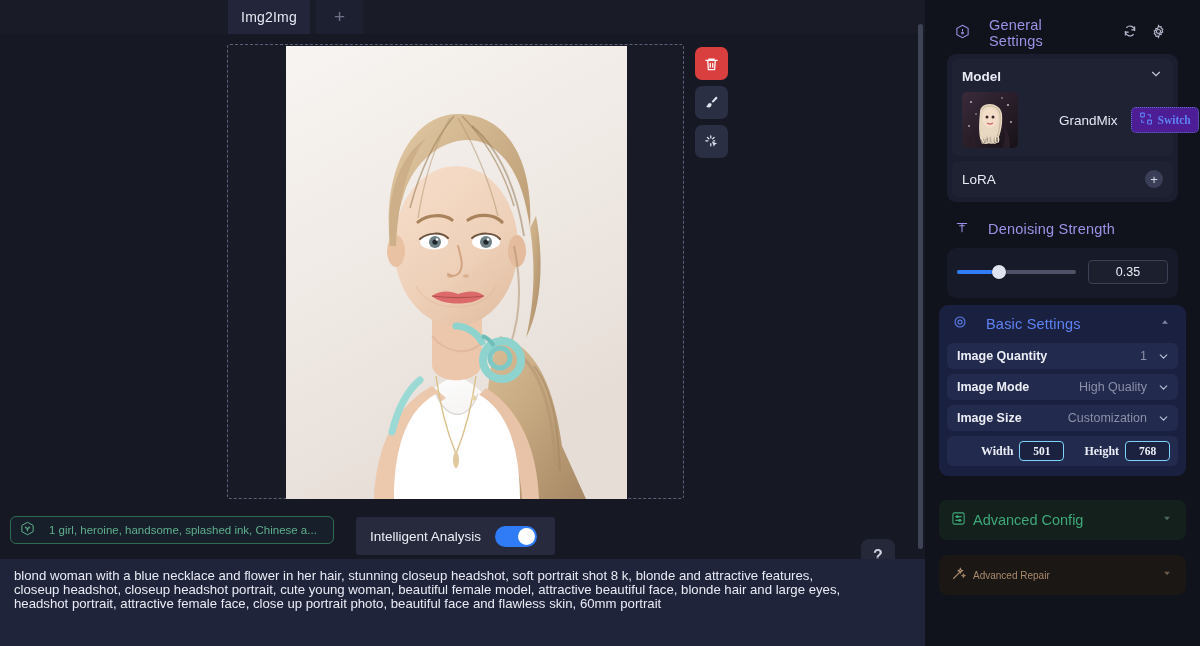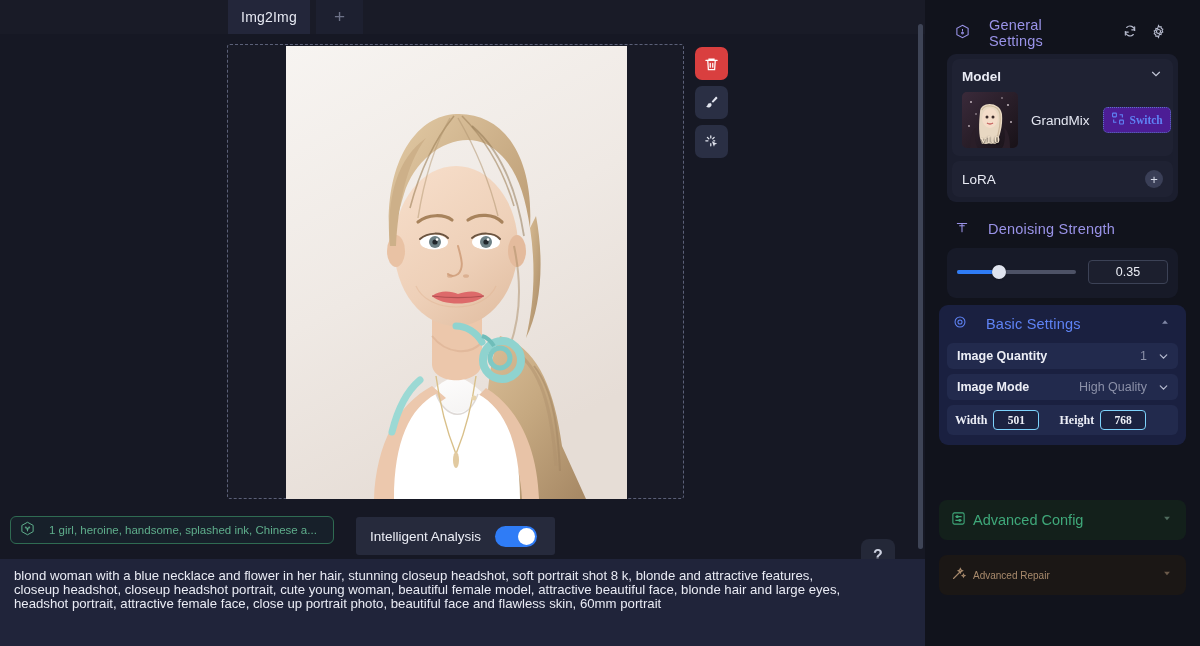--- a/index.html
+++ b/index.html
@@ -162,21 +162,21 @@
     overflow: hidden; position: relative; flex: none;
     background: #2b2030;
   }
   .model-thumb svg { display: block; }
   .model-ver {
     position: absolute; left: 0; right: 0; bottom: 3px;
     text-align: center; color: #f3e3cd; font-size: 11px;
     font-weight: 700; font-family: "Liberation Serif", serif;
     text-shadow: 0 1px 2px #000;
   }
-  .model-name { color: #e4e7f2; font-size: 13.5px; flex: 1; }
+  .model-name { color: #e4e7f2; font-size: 13.5px; flex: 1; margin-left: 28px; }
   .switch-btn {
     display: flex; align-items: center; gap: 5px;
     background: #4c1d95; border: 1px dotted #5d74c4;
     border-radius: 5px; padding: 3px 7px; cursor: pointer;
   }
   .switch-btn .sw-text {
     color: #5f83f5; font-size: 11.5px; font-weight: 700;
     font-family: "Liberation Serif", serif;
   }
   .row-lora {
@@ -239,20 +239,21 @@
   .brow .val { margin-left: auto; color: #8b90a8; font-size: 12.5px; }
   .brow .chev { margin-left: 10px; display: flex; }
   .size-row {
     background: #222a4d; border-radius: 6px; height: 30px;
     display: flex; align-items: center; padding: 0 8px;
     gap: 6px;
   }
   .size-row .lbl {
     color: #eceef6; font-size: 12px; font-weight: 700;
     font-family: "Liberation Serif", serif;
+    margin-left: 26px;
   }
   .size-input {
     width: 46px; height: 20px; border: 1px solid #7dd3fc;
     border-radius: 4px; background: #1b2240;
     display: flex; align-items: center; justify-content: center;
     color: #eef0f7; font-size: 11.5px; font-weight: 700;
     font-family: "Liberation Serif", serif; cursor: text;
   }
 
   
@@ -594,20 +595,29 @@
         <div class="brow">
           <span class="lbl">Image Mode</span>
           <span class="val">High Quality</span>
           <span class="chev">
             <svg width="13" height="13" viewBox="0 0 24 24" fill="none" stroke="#b7bcd0" stroke-width="2.2" stroke-linecap="round">
                 <path d="M6 9l6 6 6-6"></path>
               </svg>
           </span>
         </div>
 
+        <div class="brow">
+          <span class="lbl">Image Size</span>
+          <span class="val">Customization</span>
+          <span class="chev">
+            <svg width="13" height="13" viewBox="0 0 24 24" fill="none" stroke="#b7bcd0" stroke-width="2.2" stroke-linecap="round">
+                <path d="M6 9l6 6 6-6"></path>
+              </svg>
+          </span>
+        </div>
 
         <div class="size-row">
           <span class="lbl">Width</span>
           <div class="size-input">501</div>
           <span class="lbl" style="margin-left:14px">Height</span>
           <div class="size-input">768</div>
         </div>
       </div>
     </div>
 

